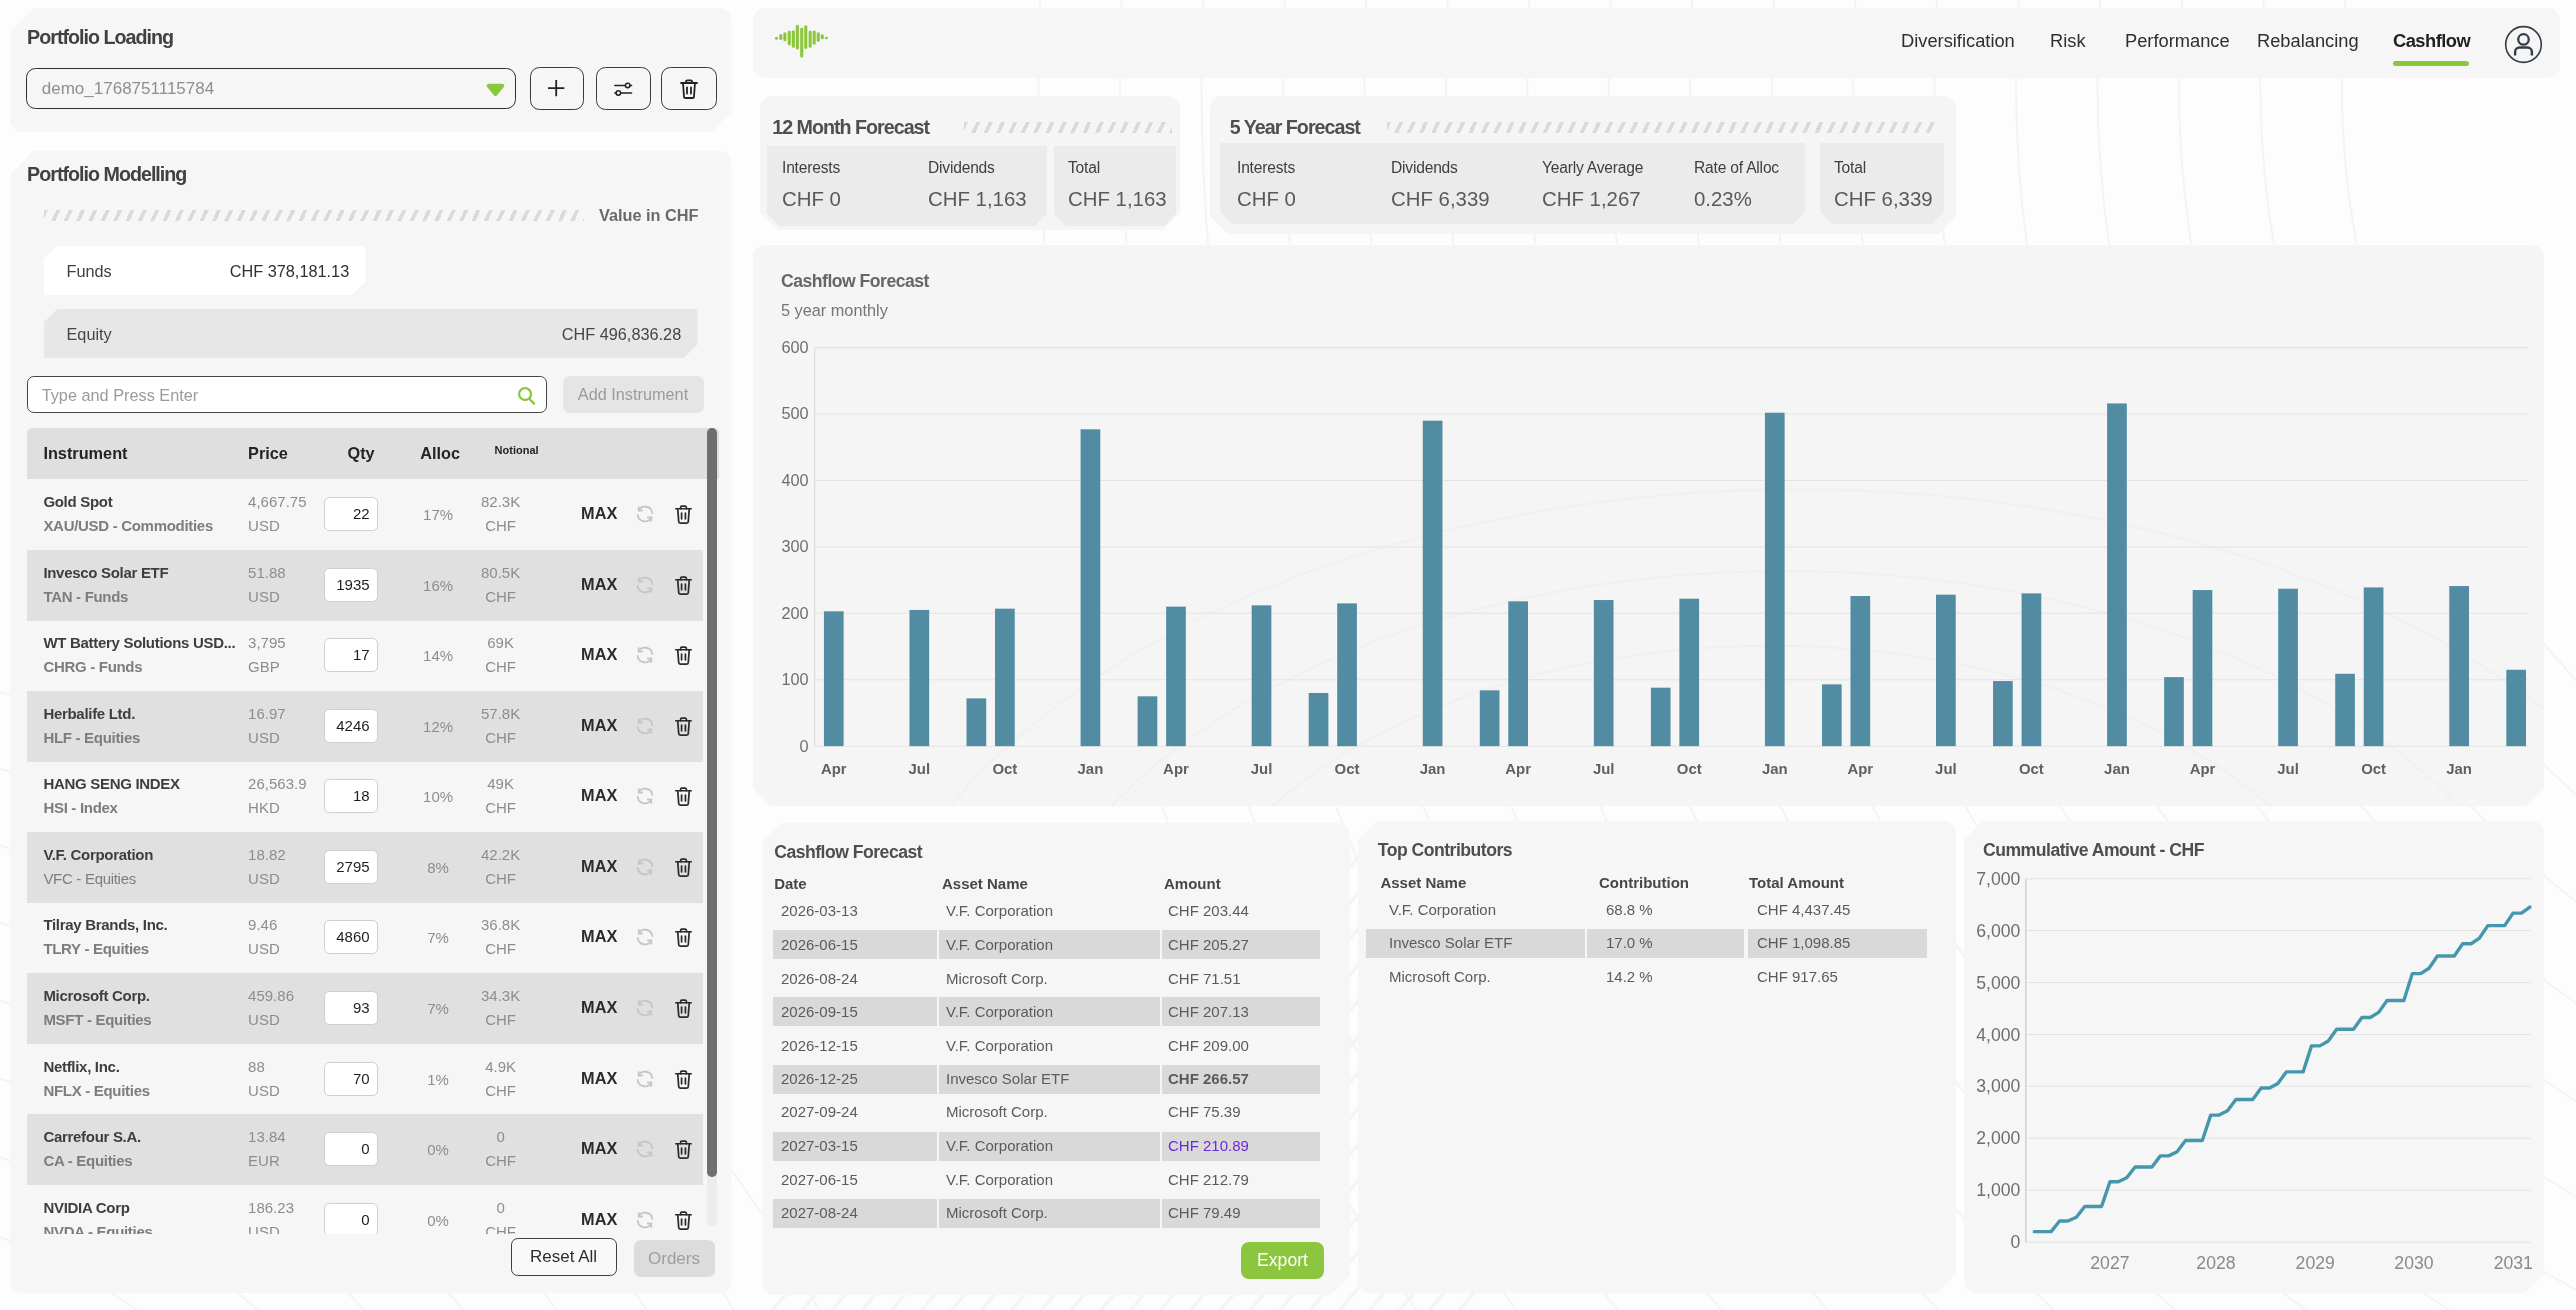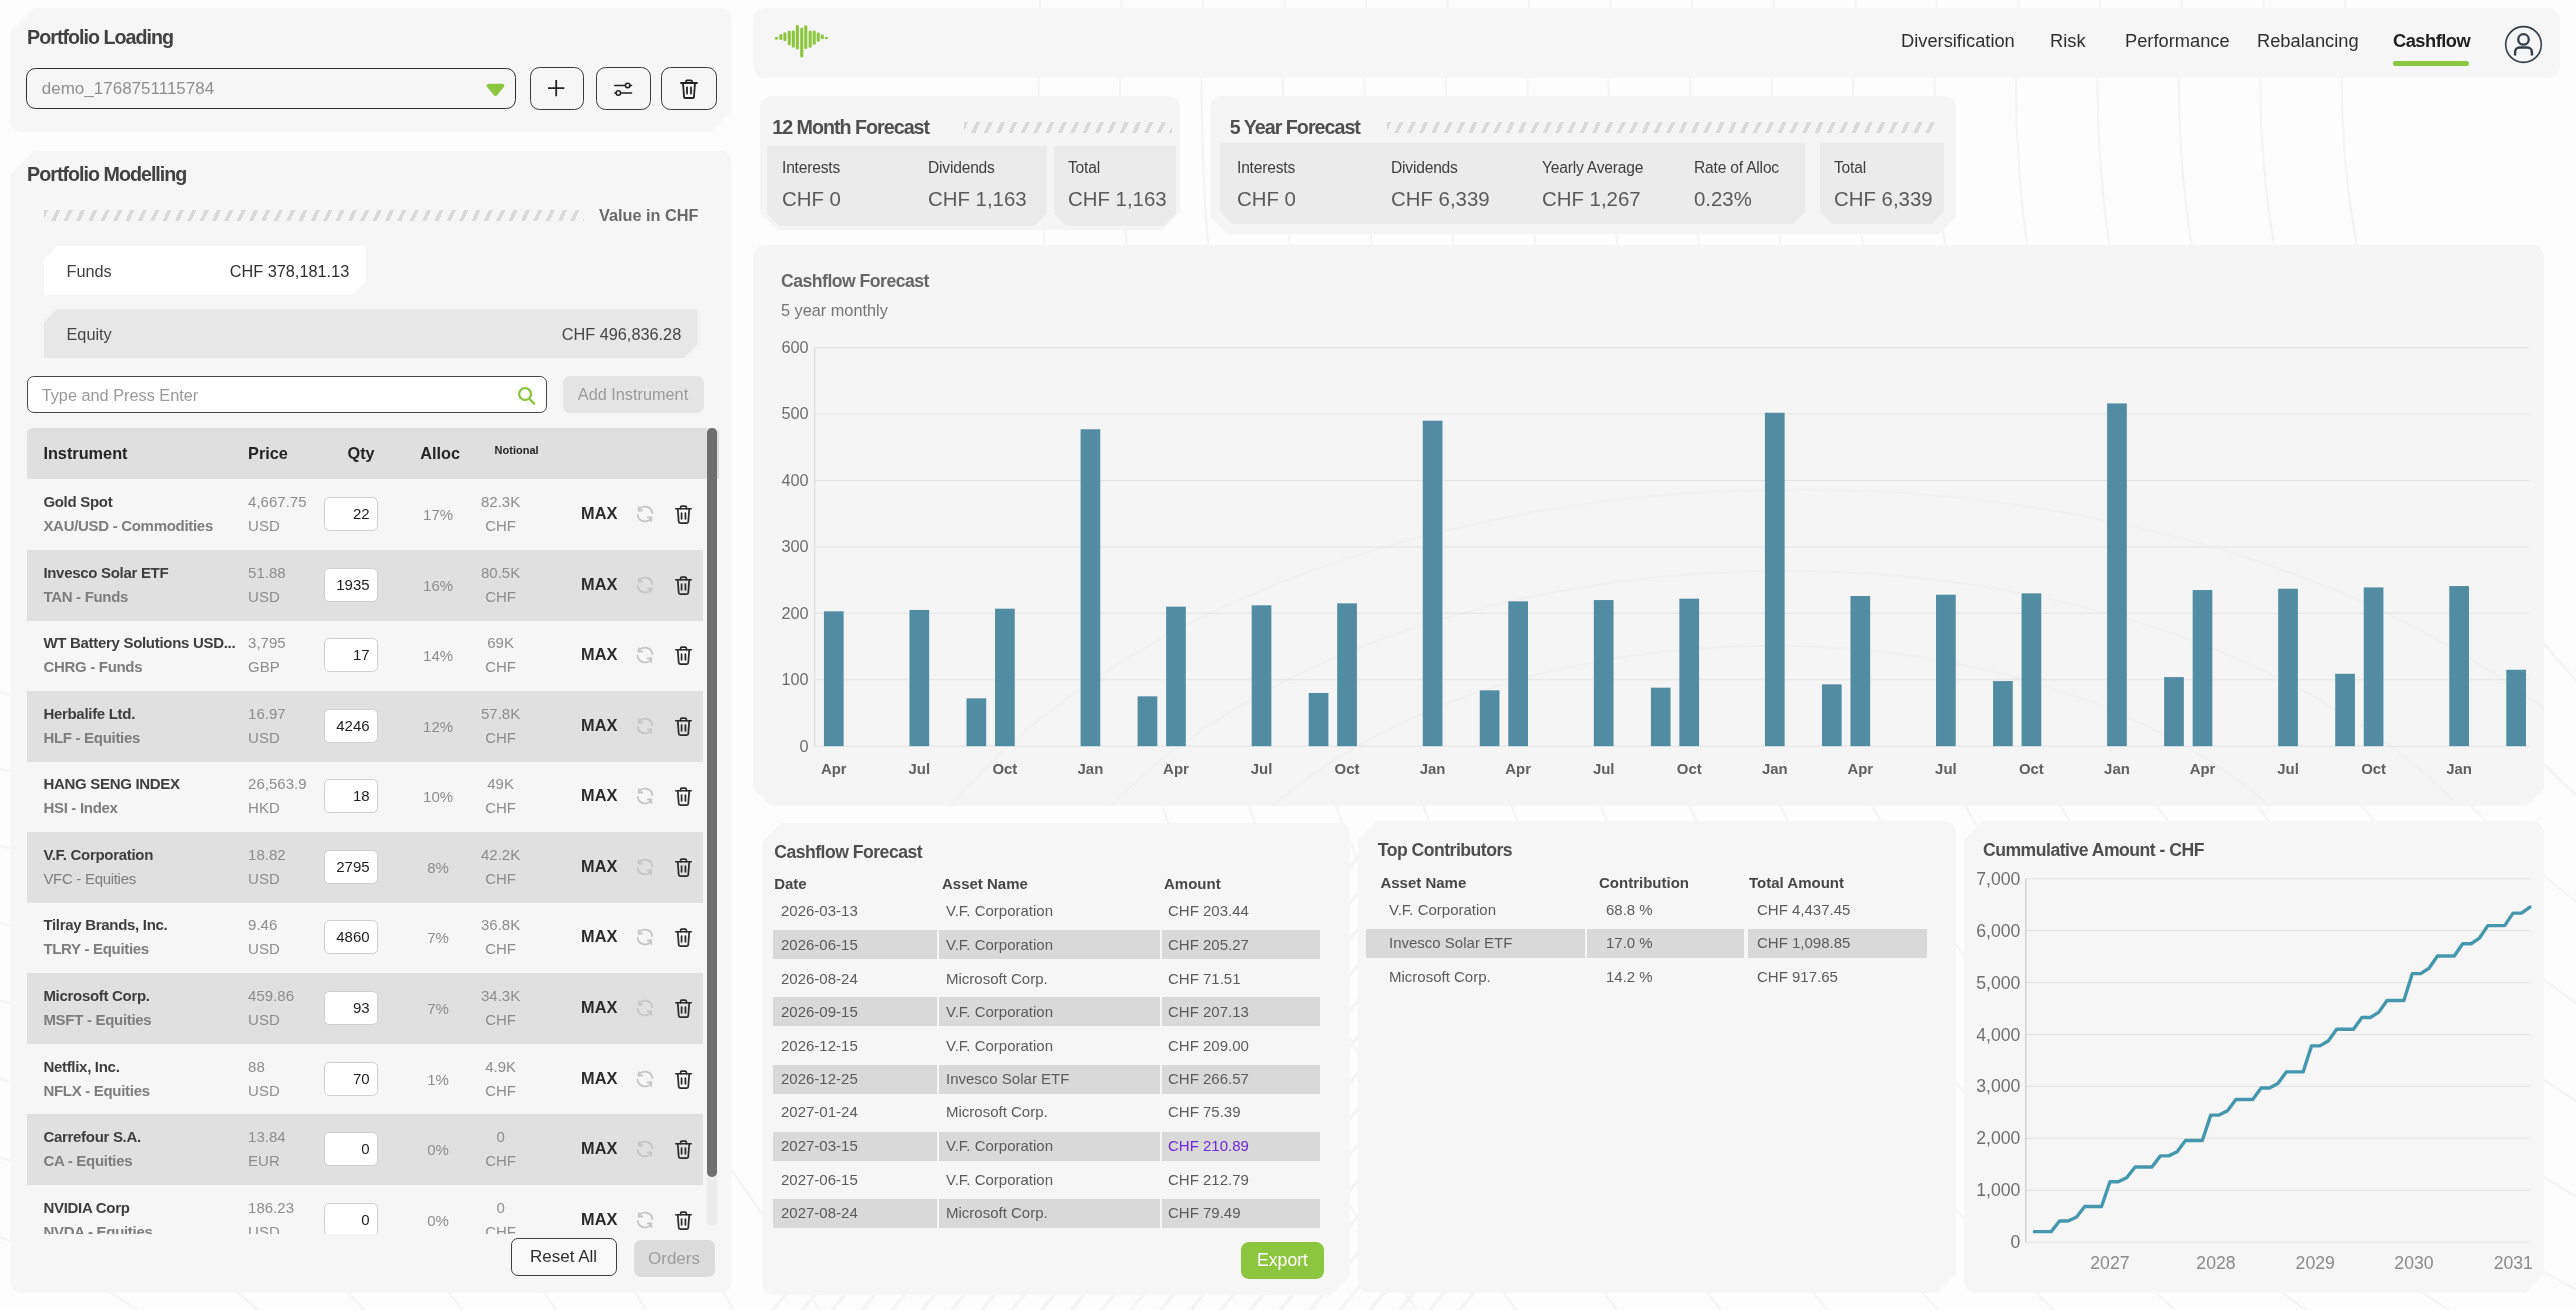--- a/index.html
+++ b/index.html
@@ -566,22 +566,22 @@
     <div style="position:absolute;left:184px;top:180px;font-size:15px;color:#5b5b5b;">V.F. Corporation</div>
     <div style="position:absolute;left:406px;top:180px;font-size:15px;color:#5b5b5b;">CHF 207.13</div>
     <div style="position:absolute;left:19px;top:214px;font-size:15px;color:#5b5b5b;">2026-12-15</div>
     <div style="position:absolute;left:184px;top:214px;font-size:15px;color:#5b5b5b;">V.F. Corporation</div>
     <div style="position:absolute;left:406px;top:214px;font-size:15px;color:#5b5b5b;">CHF 209.00</div>
     <div style="position:absolute;left:11px;top:242px;width:164px;height:28.5px;background:#d9d9d9;"></div>
     <div style="position:absolute;left:177px;top:242px;width:221px;height:28.5px;background:#d9d9d9;"></div>
     <div style="position:absolute;left:400px;top:242px;width:158px;height:28.5px;background:#d9d9d9;"></div>
     <div style="position:absolute;left:19px;top:247px;font-size:15px;color:#5b5b5b;">2026-12-25</div>
     <div style="position:absolute;left:184px;top:247px;font-size:15px;color:#5b5b5b;">Invesco Solar ETF</div>
-    <div style="position:absolute;left:406px;top:247px;font-size:15px;color:#5b5b5b;">CHF 266.57</div>
-    <div style="position:absolute;left:19px;top:280px;font-size:15px;color:#5b5b5b;">2027-01-24</div>
+    <div style="position:absolute;left:406px;top:247px;font-size:15px;color:#5b5b5b;font-weight:bold;">CHF 266.57</div>
+    <div style="position:absolute;left:19px;top:280px;font-size:15px;color:#5b5b5b;">2027-09-24</div>
     <div style="position:absolute;left:184px;top:280px;font-size:15px;color:#5b5b5b;">Microsoft Corp.</div>
     <div style="position:absolute;left:406px;top:280px;font-size:15px;color:#5b5b5b;">CHF 75.39</div>
     <div style="position:absolute;left:11px;top:309px;width:164px;height:28.5px;background:#d9d9d9;"></div>
     <div style="position:absolute;left:177px;top:309px;width:221px;height:28.5px;background:#d9d9d9;"></div>
     <div style="position:absolute;left:400px;top:309px;width:158px;height:28.5px;background:#d9d9d9;"></div>
     <div style="position:absolute;left:19px;top:314px;font-size:15px;color:#5b5b5b;">2027-03-15</div>
     <div style="position:absolute;left:184px;top:314px;font-size:15px;color:#5b5b5b;">V.F. Corporation</div>
     <div style="position:absolute;left:406px;top:314px;font-size:15px;color:#6d28d9;">CHF 210.89</div>
     <div style="position:absolute;left:19px;top:348px;font-size:15px;color:#5b5b5b;">2027-06-15</div>
     <div style="position:absolute;left:184px;top:348px;font-size:15px;color:#5b5b5b;">V.F. Corporation</div>

